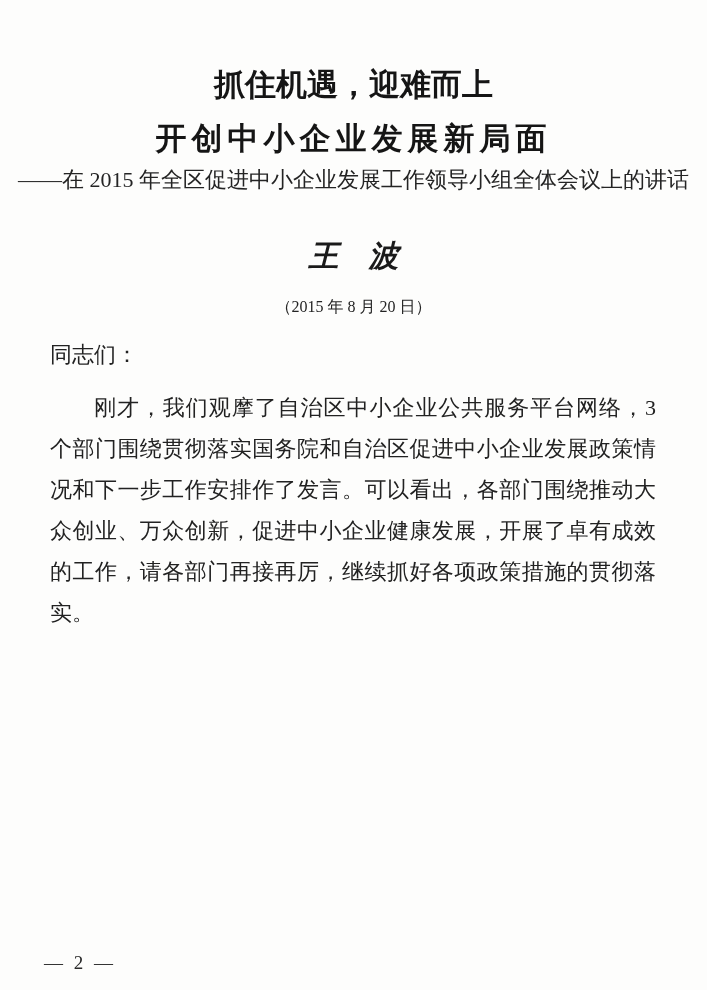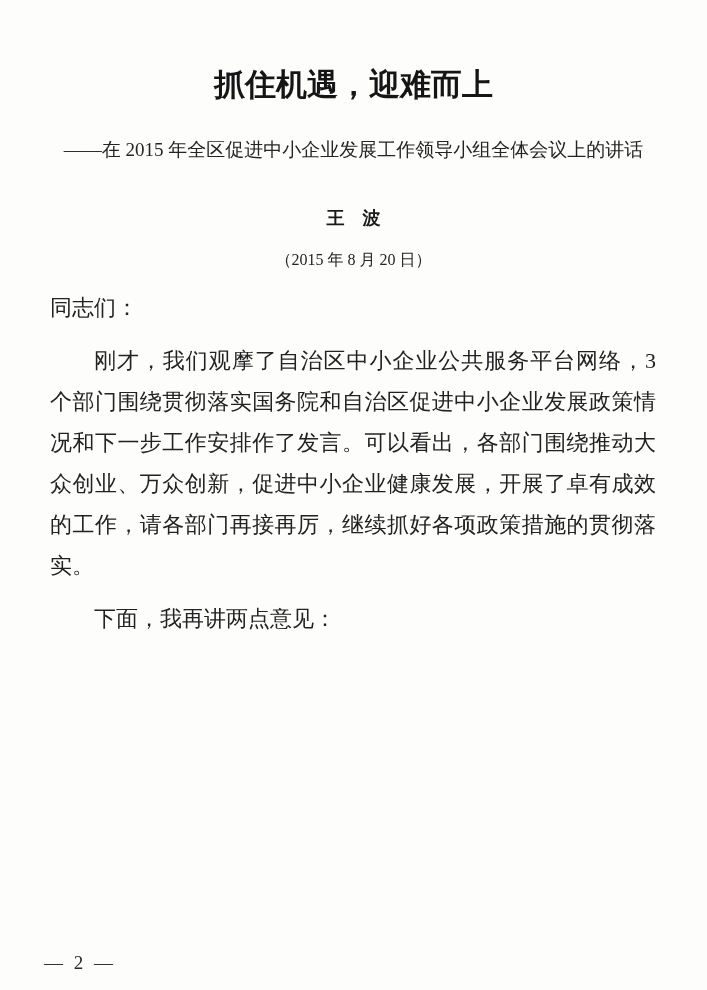--- a/index.html
+++ b/index.html
@@ -26,32 +26,32 @@
   }
   .title-line {
     display: block;
     font-size: 31px;
     line-height: 54px;
   }
   .title-line.spread {
     letter-spacing: 5px;
   }
   .subtitle {
-    margin-top: 24px;
     text-align: center;
-    font-size: 19px;
+    font-size: 22px;
     line-height: 28px;
     color: #242424;
   }
   .author {
     margin-top: 42px;
     text-align: center;
-    font-size: 18px;
+    font-size: 30px;
     font-weight: bold;
     color: #1a1a1a;
+    font-style: italic;
   }
   .doc-date {
     margin-top: 20px;
     text-align: center;
     font-size: 16px;
     color: #242424;
   }
   .body-text {
     margin: 16px 39px 0 38px;
     font-size: 22px;
@@ -76,29 +76,29 @@
     color: #2a2a2a;
   }
 </style>
 </head>
 <body>
 
 <div class="page">
 
   <h1 class="title-block" style="margin-bottom:0;">
     <span class="title-line">抓住机遇，迎难而上</span>
+    <span class="title-line spread">开创中小企业发展新局面</span>
   </h1>
 
   <div class="subtitle">——在 2015 年全区促进中小企业发展工作领导小组全体会议上的讲话</div>
 
   <div class="author">王　波</div>
 
   <div class="doc-date">（2015 年 8 月 20 日）</div>
 
   <div class="body-text">
     <p class="salutation">同志们：</p>
     <p>刚才，我们观摩了自治区中小企业公共服务平台网络，3 个部门围绕贯彻落实国务院和自治区促进中小企业发展政策情况和下一步工作安排作了发言。可以看出，各部门围绕推动大众创业、万众创新，促进中小企业健康发展，开展了卓有成效的工作，请各部门再接再厉，继续抓好各项政策措施的贯彻落实。</p>
-    <p>下面，我再讲两点意见：</p>
   </div>
 
   <div class="footer">— 2 —</div>
 
 </div>
 
 </body></html>

